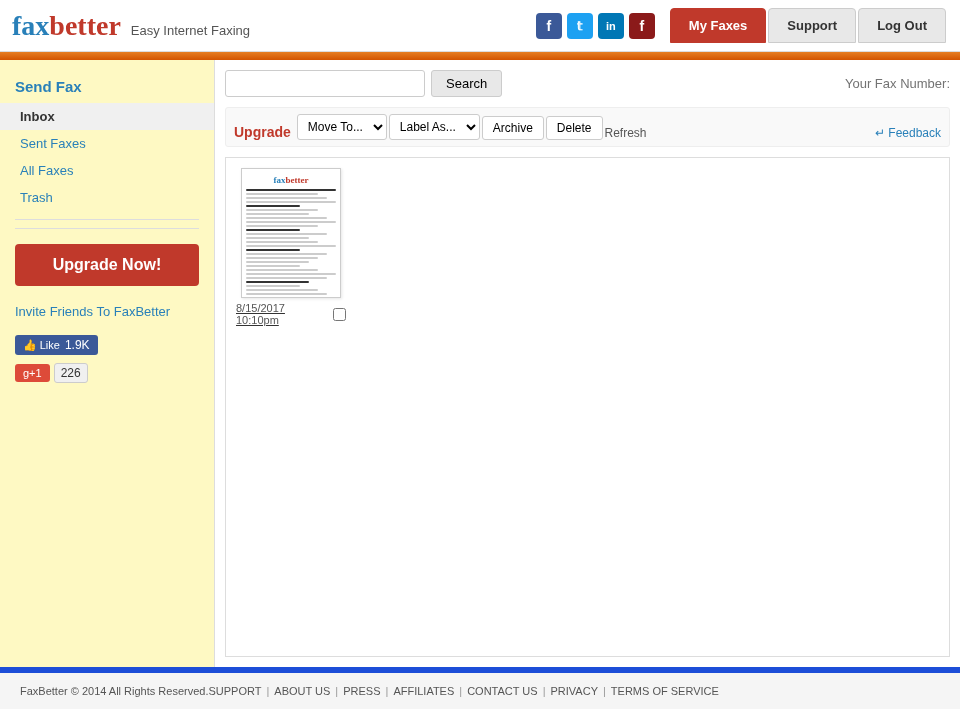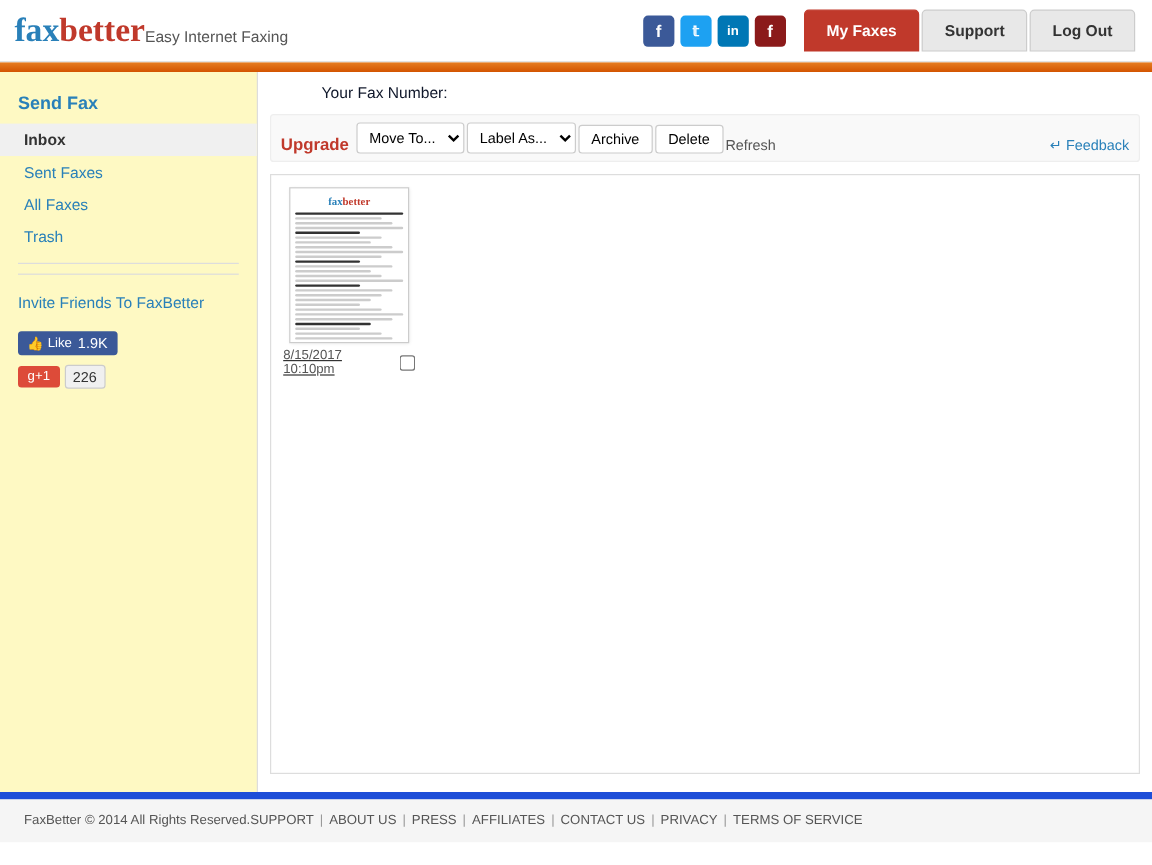--- a/index.html
+++ b/index.html
@@ -22,20 +22,21 @@
       font-size: 28px;
       font-weight: bold;
       color: #c0392b;
       font-family: Georgia, serif;
     }
     #logo-text span.fax { color: #2980b9; }
     #logo-text span.better { color: #c0392b; }
     #tagline {
       font-size: 13px;
       color: #555;
+      margin-left: 10px;
       margin-top: 10px;
     }
     #social-icons {
       display: flex;
       gap: 5px;
       margin-right: 15px;
     }
     .social-icon {
       width: 26px;
       height: 26px;
@@ -227,21 +228,21 @@
     #search-btn {
       padding: 5px 14px;
       background: #e8e8e8;
       border: 1px solid #ccc;
       border-radius: 3px;
       cursor: pointer;
       font-size: 13px;
     }
     #fax-number-area {
       font-size: 13px;
-      color: #0f172a;
+      color: #737373;
       margin-left: 43px;
     }
 
     
     #toolbar {
       display: flex;
       align-items: flex-end;
       gap: 2px;
       margin-bottom: 10px;
       padding: 6px 8px;
@@ -421,37 +422,42 @@
 <div id="main-layout">
 
   <div id="sidebar">
     <a class="send-fax-link" id="send-fax-link" style="display:block;padding:8px 15px;font-size:15px;color:#2980b9;text-decoration:none;font-weight:bold;cursor:pointer;">Send Fax</a>
     <a class="sidebar-nav-item active" style="display:block;padding:6px 20px;color:#333;text-decoration:none;cursor:pointer;font-size:13px;font-weight:bold;background:#f0f0f0;">Inbox</a>
     <a class="sidebar-nav-item" style="display:block;padding:6px 20px;color:#2980b9;text-decoration:none;cursor:pointer;font-size:13px;">Sent Faxes</a>
     <a class="sidebar-nav-item" style="display:block;padding:6px 20px;color:#2980b9;text-decoration:none;cursor:pointer;font-size:13px;">All Faxes</a>
     <a class="sidebar-nav-item" style="display:block;padding:6px 20px;color:#2980b9;text-decoration:none;cursor:pointer;font-size:13px;">Trash</a>
     <hr class="sidebar-divider">
     <hr class="sidebar-divider">
+    <button id="upgrade-btn">Upgrade Now!</button>
     <div id="invite-friends" style="padding:8px 15px;color:#2980b9;font-size:13px;cursor:pointer;">Invite Friends To FaxBetter</div>
     <div id="fb-like">
       <button class="fb-like-btn">
         <span>👍</span>
         <span>Like</span>
         <span class="like-count" style="color:#fff;margin-left:2px;">1.9K</span>
       </button>
     </div>
     <div id="gplus">
       <button class="gplus-btn">g+1</button>
       <span class="gplus-count">226</span>
     </div>
   </div>
 
   <div id="content">
 
     <div id="search-bar">
+      <div id="search-left">
+        <input id="search-input" type="text" placeholder="" style="">
+        <button id="search-btn">Search</button>
+      </div>
       <div id="fax-number-area">Your Fax Number:</div>
     </div>
 
     <div id="toolbar">
       <span id="upgrade-label">Upgrade</span>
       <select class="toolbar-select">
         <option>Move To...</option>
       </select>
       <select class="toolbar-select">
         <option>Label As...</option>

